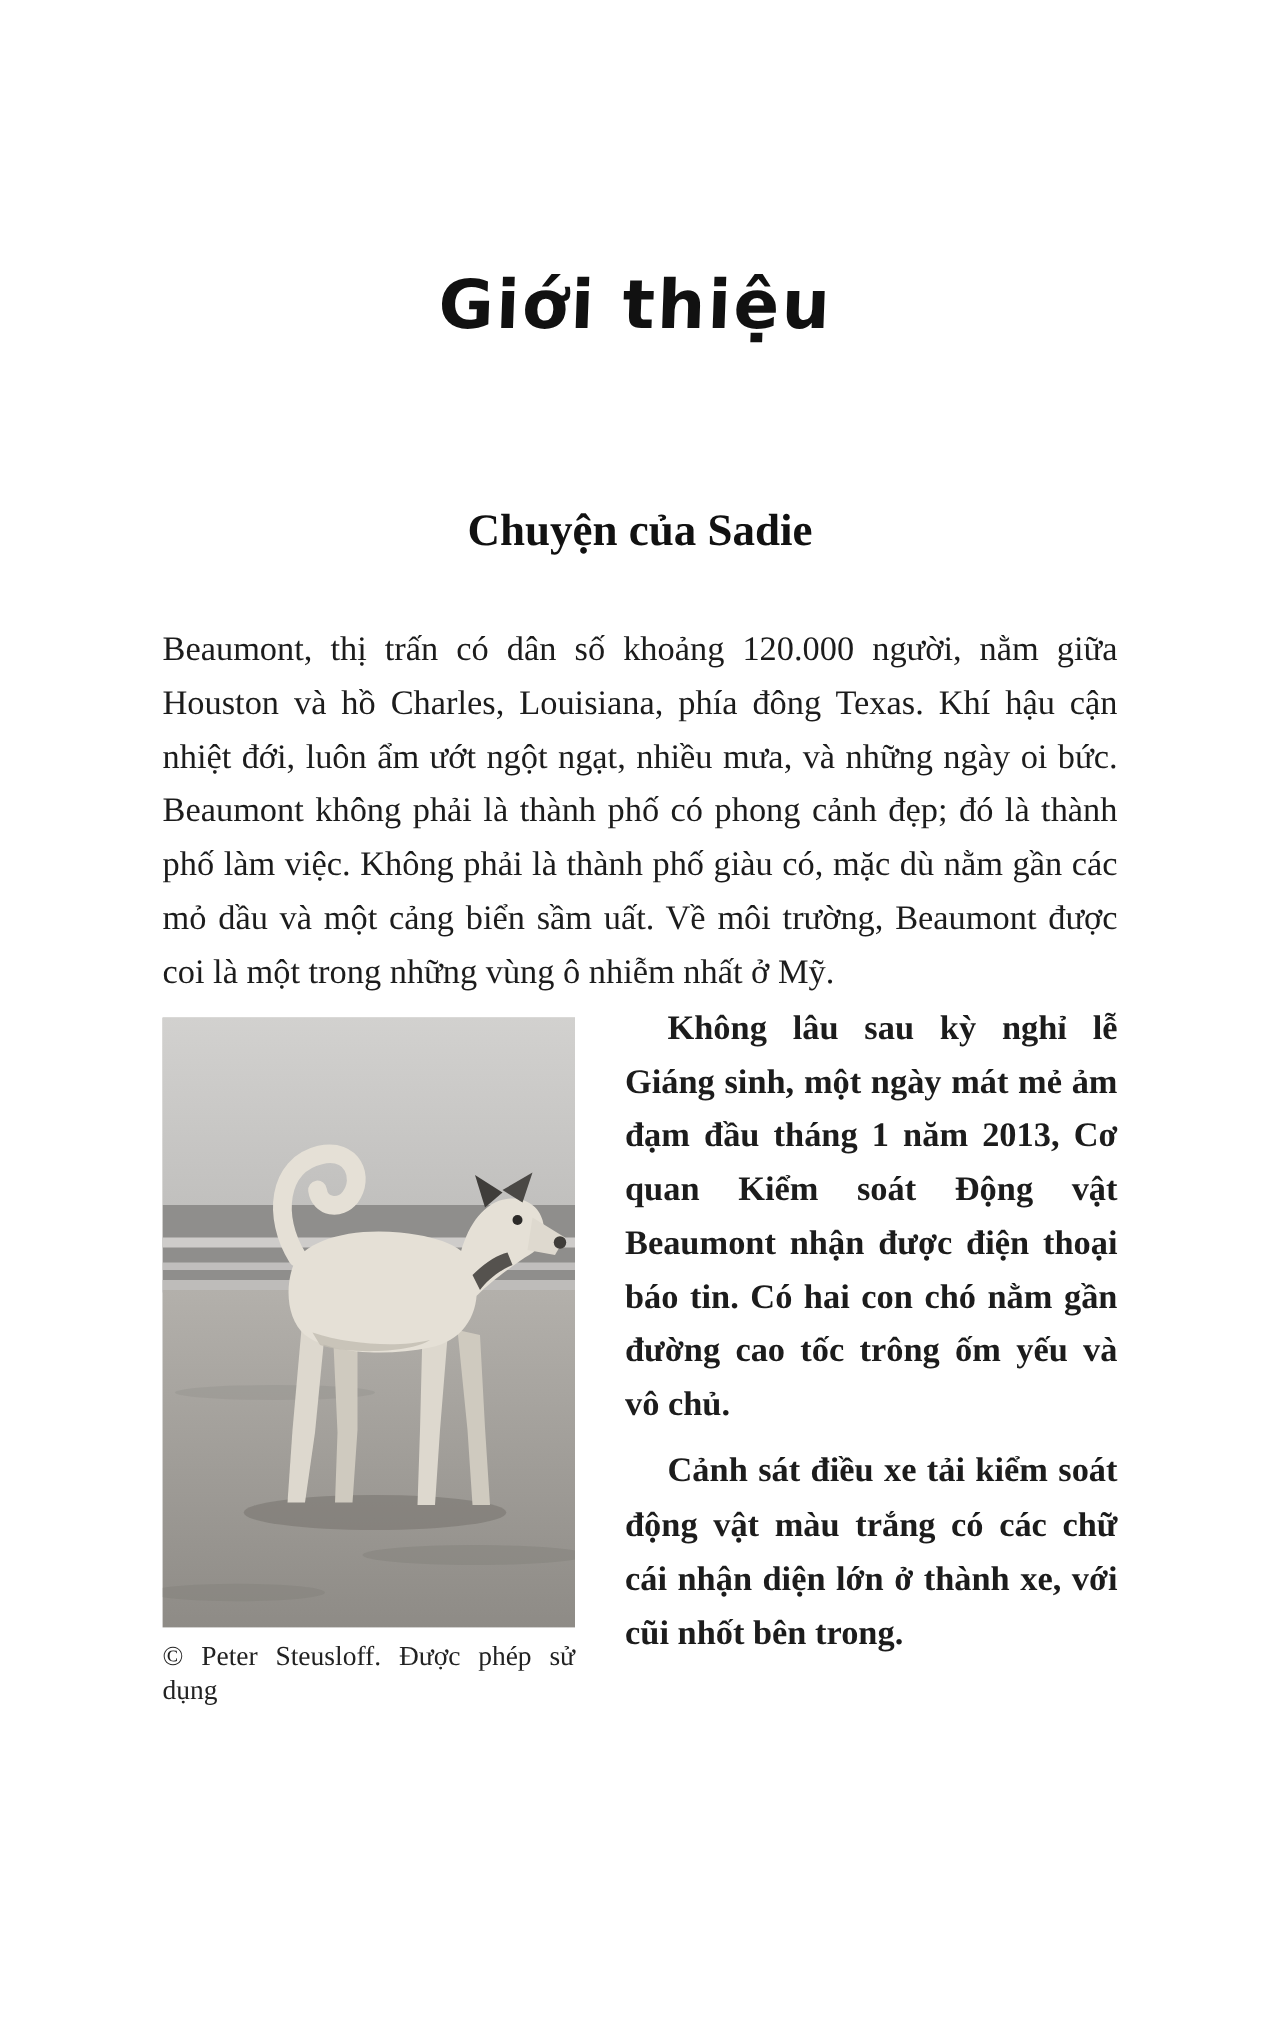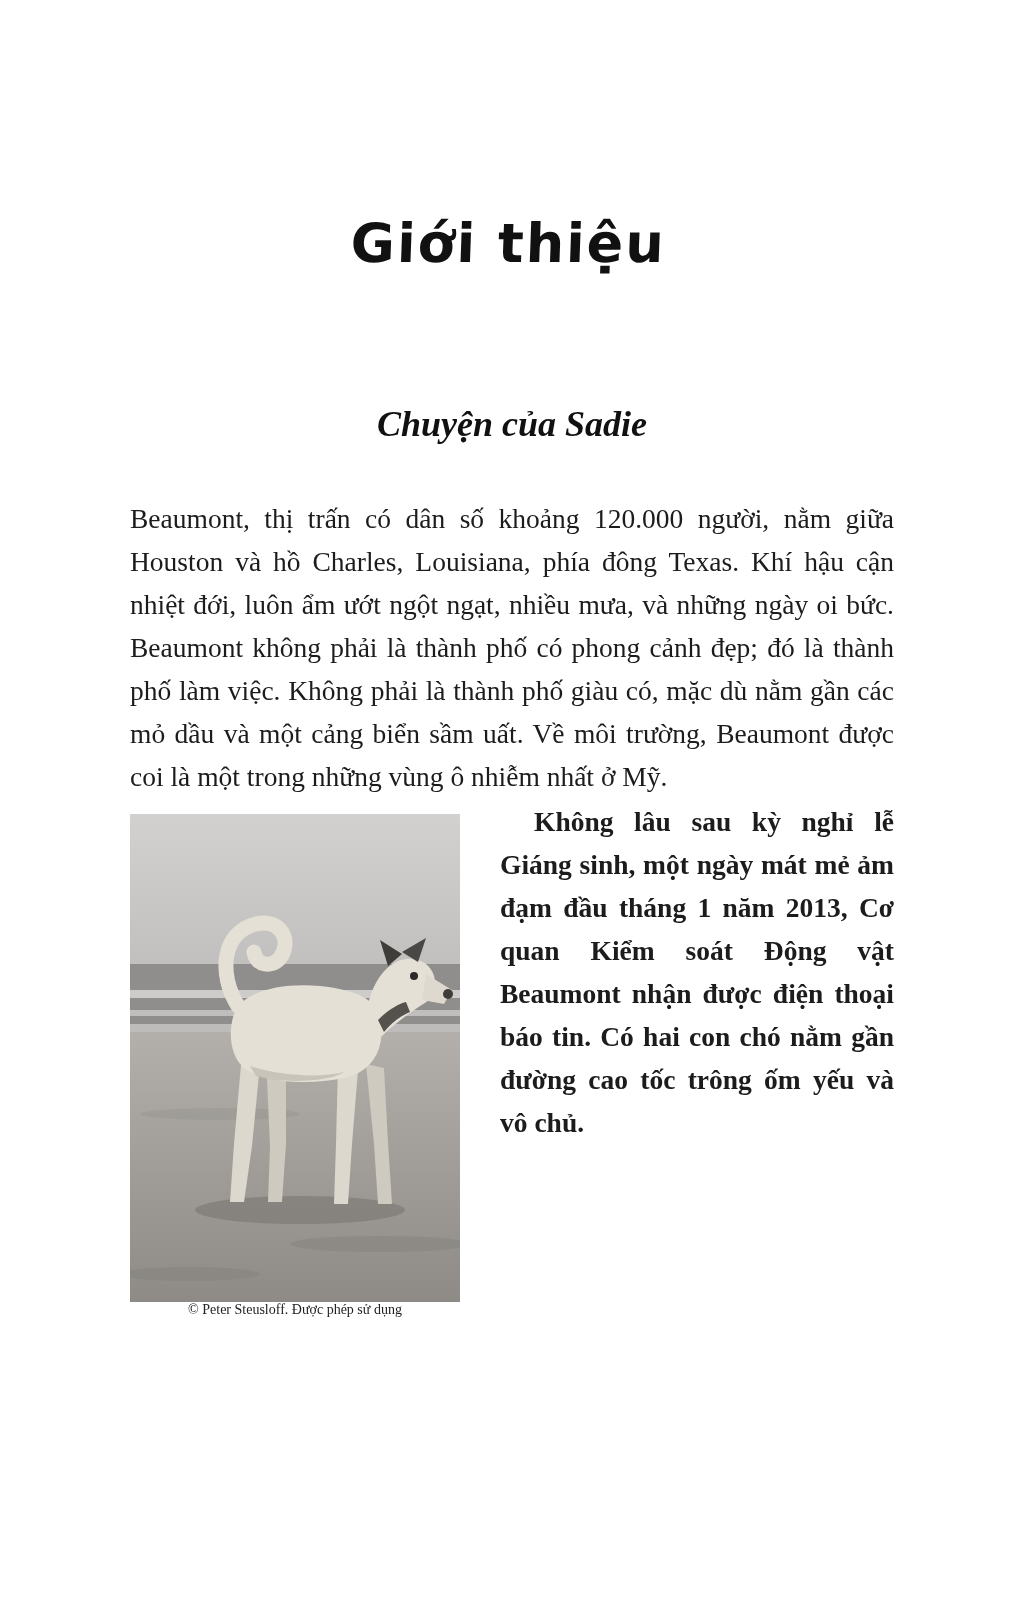--- a/index.html
+++ b/index.html
@@ -32,21 +32,20 @@
     transform: skewX(-2deg);
   }
   .subtitle {
     margin: 0;
     padding-top: 128px;
     text-align: center;
     font-family: "Liberation Serif", "DejaVu Serif", serif;
     font-weight: 700;
     font-size: 36px;
     color: #111111;
-    font-style: italic;
   }
   .body-text {
     margin-top: 52px;
     font-size: 27.5px;
     line-height: 1.565;
     text-align: justify;
   }
   .body-text p {
     margin: 0 0 2px 0;
   }
@@ -66,22 +65,22 @@
   .photo-frame {
     width: 330px;
     height: 488px;
     overflow: hidden;
     background: #b8b5b1;
   }
   .photo-frame svg {
     display: block;
   }
   figcaption {
-    font-size: 14px;
-    text-align: center;
+    margin-top: 10px;
+    font-size: 22px;
     color: #222222;
     line-height: 1.2;
   }
 </style>
 </head>
 <body>
 
 <div class="page">
   <div class="content">
 
@@ -147,16 +146,17 @@
 
               <path d="M120,252 C 150,262 190,264 214,258 C 200,268 150,270 126,262 Z" fill="#c2bdb2" opacity="0.8"></path>
             </g>
           </svg>
         </div>
         <figcaption>© Peter Steusloff. Được phép sử dụng</figcaption>
       </figure>
 
       <p class="indent">Không lâu sau kỳ nghỉ lễ Giáng sinh, một ngày mát mẻ ảm đạm đầu tháng 1 năm 2013, Cơ quan Kiểm soát Động vật Beaumont nhận được điện thoại báo tin. Có hai con chó nằm gần đường cao tốc trông ốm yếu và vô chủ.</p>
 
+      <p class="indent">Cảnh sát điều xe tải kiểm soát động vật màu trắng có các chữ cái nhận diện lớn ở thành xe, với cũi nhốt bên trong.</p>
 
     </div>
   </div>
 </div>
 
 </body></html>

